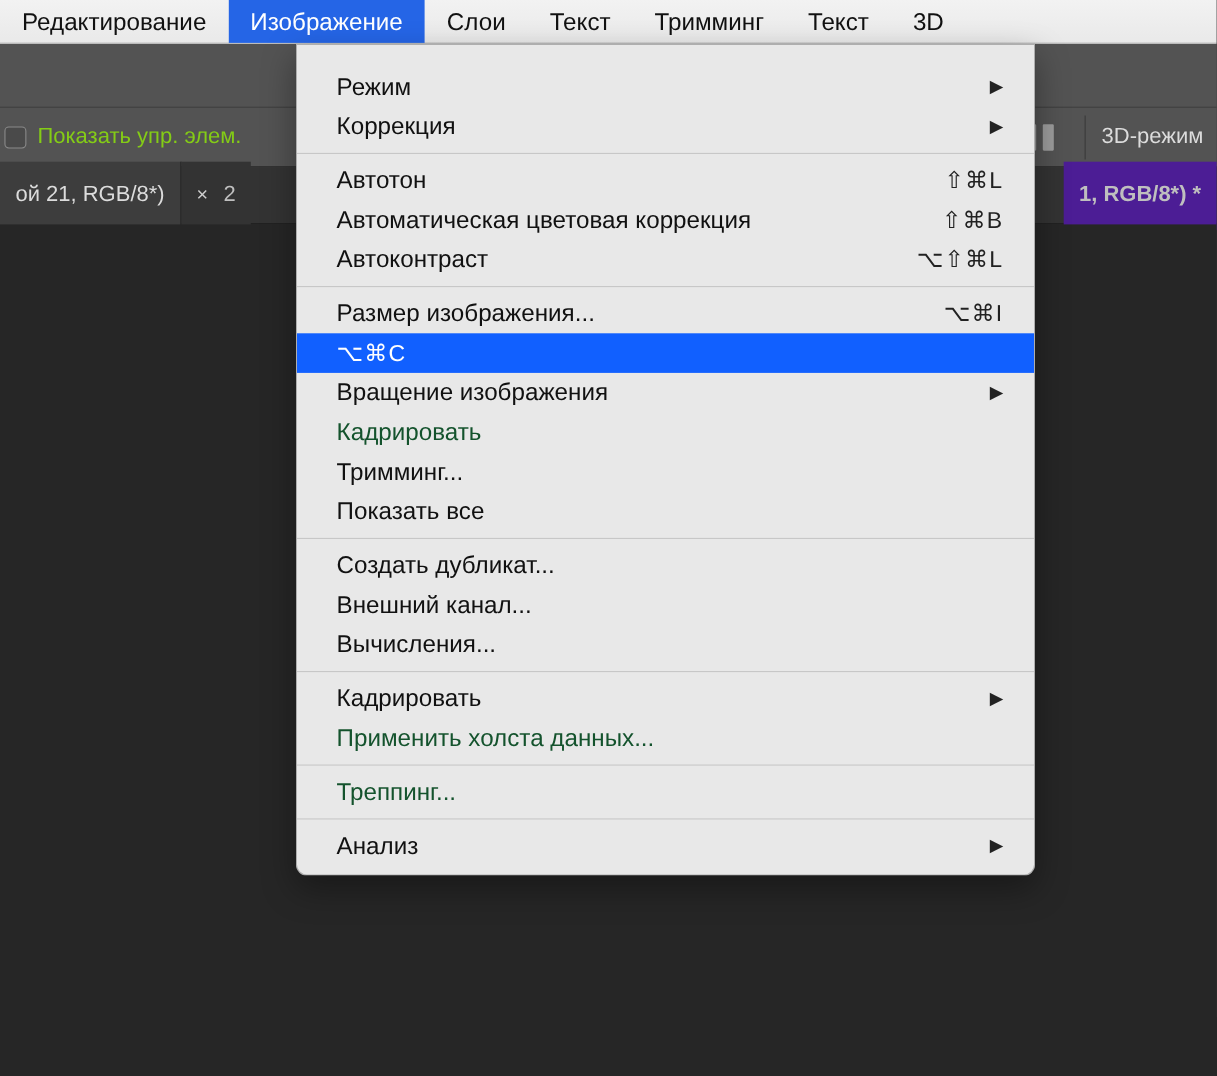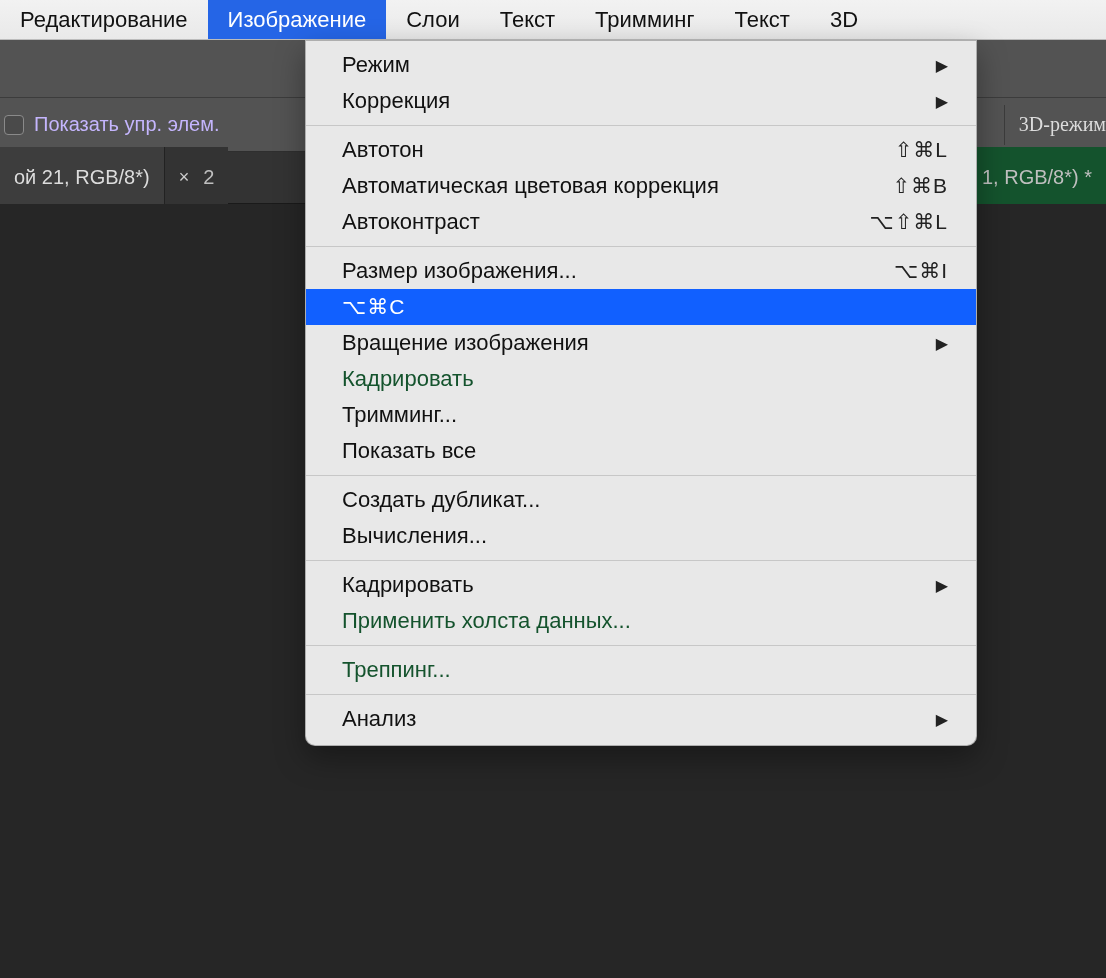--- a/index.html
+++ b/index.html
@@ -6,34 +6,34 @@
   html,body { width:1106px; height:978px; overflow:hidden; font-family:-apple-system,"Helvetica Neue",Arial,sans-serif; background:#333; }
   
   .menubar { position:absolute; left:0; top:0; right:0; height:40px; background:linear-gradient(#f2f2f2,#e9e9e9); display:flex; align-items:stretch; font-size:22px; color:#111; border-bottom:1px solid #bcbcbc; }
   .menu-item { padding:0 20px; display:flex; align-items:center; cursor:default; }
   .menu-item.active { background:#2565e6; color:#fff; }
   
   .optionsbar { position:absolute; left:0; top:40px; right:0; height:112px; background:#535353; }
   .options-inner { position:absolute; left:0; right:0; top:58px; height:54px; background:#535353; display:flex; align-items:center; border-bottom:1px solid #2f2f2f; }
   .options-top { position:absolute; left:0; right:0; top:0; height:58px; background:#535353; border-bottom:1px solid #3c3c3c;}
   .chk { width:20px; height:20px; border:1px solid #8a8a8a; border-radius:4px; margin-left:4px; margin-right:10px; background:#4a4a4a; }
-  .opt-label { color:#c4b5fd; font-size:20px; }
+  .opt-label { color:#84cc16; font-size:20px; }
   .panel-icons { position:absolute; top:12px; height:30px; display:flex; gap:6px; align-items:center; }
   .picon { width:18px; height:24px; background:#9c9c9c; border-radius:1px; }
   .picon.small { width:10px; }
   .mode3d { color:#dcdcdc; font-size:20px; }
   
   .tabbar { position:absolute; left:0; top:152px; right:0; height:52px; background:#333; display:flex; align-items:center; color:#dcdcdc; font-size:20px; border-bottom:1px solid #1a1a1a;}
   .tab { height:62px; display:flex; align-items:center; padding:0 14px; background:#3d3d3d; border-right:1px solid #222; white-space:nowrap;}
   .tab.inactive { background:#333; color:#bfbfbf; }
   .tab .x { margin-left:12px; color:#cfcfcf; font-size:18px; }
   
   .canvas { position:absolute; left:0; top:204px; right:0; bottom:0; background:#262626; }
   
-  .dropdown { position:absolute; left:269px; top:40px; width:672px; background:#e8e8e8; border:1px solid rgba(0,0,0,.25); border-radius:0 0 10px 10px; box-shadow:0 12px 30px rgba(0,0,0,.35); font-size:22px; color:#111; padding:6px 0 8px;margin-left:36px; }
+  .dropdown { position:absolute; left:269px; top:40px; width:672px; background:#e8e8e8; border:1px solid rgba(0,0,0,.25); border-radius:0 0 10px 10px; box-shadow:0 12px 30px rgba(0,0,0,.35); font-size:22px; color:#111; padding:20px 0 8px; }
   .mi { height:36px; display:flex; align-items:center; padding:0 28px 0 36px; position:relative; white-space:nowrap;}
   .mi .label { flex:1; }
   .mi .shortcut { color:#222; letter-spacing:1px; font-size:21px;}
   .mi .arrow { font-size:16px; color:#222; margin-left:auto; }
   .mi.selected { background:#1160ff; color:#fff; }
   .mi.selected .shortcut { color:#fff; }
   .mi.disabled { color:#14532d; }
   .sep { height:1px; background:#c7c7c7; margin:6px 0; }
 </style>
 </head>
@@ -68,34 +68,34 @@
   <div class="options-inner">
     <div class="chk"></div>
     <span class="opt-label">Показать упр. элем.</span>
     <div style="flex:1"></div>
     <div class="panel-icons" style="position:static;margin-right:14px;">
       <div class="picon small"></div>
       <div class="picon"></div>
       <div class="picon small"></div>
     </div>
     <div style="width:1px;height:40px;background:#3b3b3b;margin:0 14px;"></div>
-    <span class="mode3d" style="margin-right:0;font-family:Liberation Serif, serif;">3D-режим</span>
+    <span class="mode3d" style="margin-right:12px;">3D-режим</span>
   </div>
 </div>
 
 <div class="tabbar">
   <div class="tab">
     <span>ой 21, RGB/8*)</span>
   </div>
   <div class="tab inactive" style="background:#333;border-right:none;">
     <span class="x" style="margin-left:0;margin-right:14px;">×</span>
     <span>2</span>
   </div>
   <div style="flex:1"></div>
-  <div class="tab inactive" style="border-right:none;background:#14532d;">
+  <div class="tab inactive" style="border-right:none;background:#4c1d95;font-weight:bold;">
     <span>1, RGB/8*) *</span>
   </div>
 </div>
 
 <div class="canvas"></div>
 
 <div class="dropdown" id="dropdown">
     <div class="mi">
       <span class="label">Режим</span>
       <span class="arrow">▶</span>
@@ -136,20 +136,23 @@
       <span class="label">Тримминг...</span>
     </div>
     <div class="mi">
       <span class="label">Показать все</span>
     </div>
     <div class="sep"></div>
     <div class="mi">
       <span class="label">Создать дубликат...</span>
     </div>
     <div class="mi">
+      <span class="label">Внешний канал...</span>
+    </div>
+    <div class="mi">
       <span class="label">Вычисления...</span>
     </div>
     <div class="sep"></div>
     <div class="mi">
       <span class="label">Кадрировать</span>
       <span class="arrow">▶</span>
     </div>
     <div class="mi disabled">
       <span class="label">Применить холста данных...</span>
     </div>

